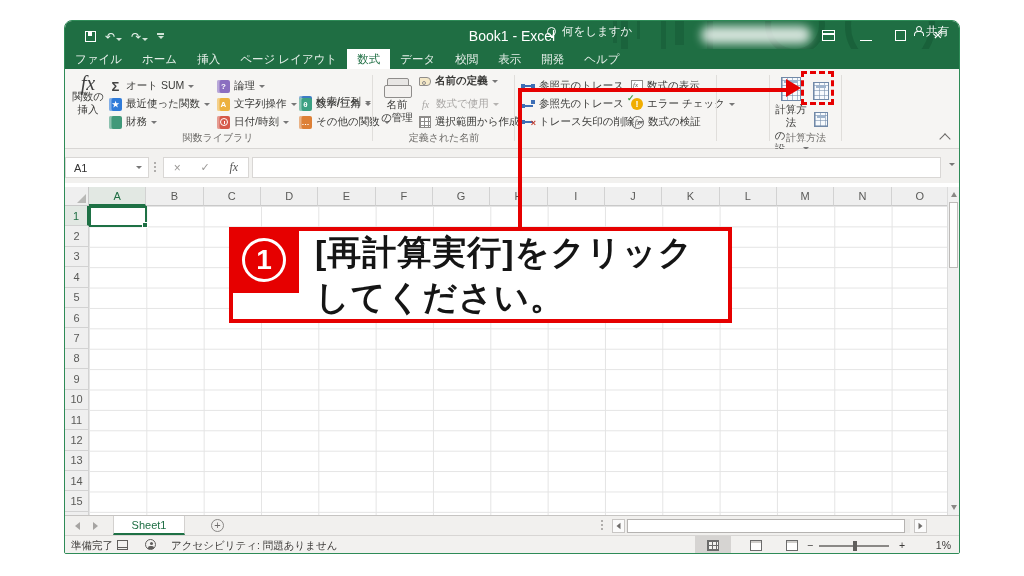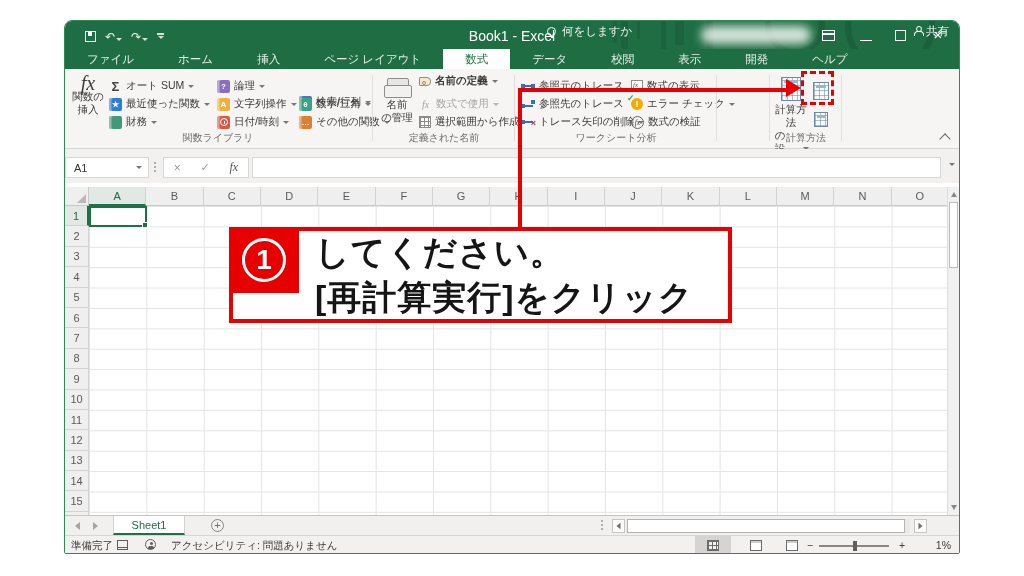--- a/index.html
+++ b/index.html
@@ -22,21 +22,21 @@
   .title-text { position:absolute; top:7px; left:0; right:0; text-align:center; color:#fff; font-size:14px; }
   .blur-blob { position:absolute; left:636px; top:5px; width:110px; height:18px; background:rgba(255,255,255,.8); border-radius:9px; filter:blur(5px); }
   .ribdisp { position:absolute; left:757px; top:9px; width:13px; height:11px; border:1.2px solid #fff; }
   .ribdisp::after { content:""; position:absolute; left:0; top:1.5px; width:100%; height:2px; background:#fff; }
   .minbtn { position:absolute; left:795px; top:19px; width:12px; height:0; border-top:1.6px solid #fff; }
   .maxbtn { position:absolute; left:830px; top:9px; width:11px; height:11px; border:1.3px solid #fff; }
   .closebtn { position:absolute; left:863px; top:4px; width:20px; height:20px; color:#fff; font-size:15px; text-align:center; line-height:19px; }
 
   
   .tabrow { position:absolute; left:0; top:28px; right:0; height:20px; background:#1f6e43; display:flex; align-items:stretch; }
-  .rtab { padding:0 22px; font-size:11.5px; color:#e6efe9; display:flex; align-items:center; white-space:nowrap; }
+  .rtab { padding:0 10px; font-size:11.5px; color:#e6efe9; display:flex; align-items:center; white-space:nowrap; }
   .rtab.active { background:#fff; color:#1e6e43; }
   .tellme { position:absolute; left:482px; top:0; height:20px; display:flex; align-items:center; gap:6px; color:#f0f6f2; font-size:11.5px; }
   .bulb { width:9px; height:9px; border:1.2px solid #fff; border-radius:50%; position:relative; }
   .bulb::after { content:""; position:absolute; left:2.5px; top:8px; width:2.5px; height:2.5px; background:#fff; }
   .share { position:absolute; right:10px; top:0; height:20px; display:flex; align-items:center; gap:3px; color:#fff; font-size:11.5px; }
   .person { width:9px; height:10px; position:relative; }
   .person::before { content:""; position:absolute; left:2px; top:0; width:4px; height:4px; border:1px solid #fff; border-radius:50%; }
   .person::after { content:""; position:absolute; left:0; top:5px; width:8px; height:4px; border:1px solid #fff; border-bottom:none; border-radius:4px 4px 0 0; }
 
   
@@ -332,21 +332,20 @@
     </div>
     <div class="rbtn" style="left:566px;top:26px;">
       <span class="erric">!</span>
       <span>エラー チェック</span>
         <span class="chevd"></span>
     </div>
     <div class="rbtn" style="left:566px;top:44px;">
       <span class="evalic">fx</span>
       <span>数式の検証</span>
     </div>
-    <div class="grouplabel" style="left:452px;width:198px;">ワークシート分析</div>
     <div class="gsep" style="left:651px;"></div>
 
     <div class="gsep" style="left:704px;"></div>
 
     <div class="bigbtn" style="left:708px;top:8px;width:36px;">
       <span class="calcic" style="width:20px;height:24px;"></span>
       <span style="margin-top:2px;">計算方法</span>
       <span style="display:inline-flex;align-items:center;gap:16px;">
           <span>の設定</span>
           <span class="chevd"></span>
@@ -471,16 +470,16 @@
 
 <div class="ov dashrect"></div>
 <div class="ov hline"></div>
 <div class="ov arrowhead"></div>
 <div class="ov vline"></div>
 <div class="ov callout">
   <div class="badge">
     <div class="circ">1</div>
   </div>
   <div class="ctext">
+    <div>[再計算実行]をクリック</div>
     <div>してください。</div>
-    <div>[再計算実行]をクリック</div>
   </div>
 </div>
 
 </body></html>

